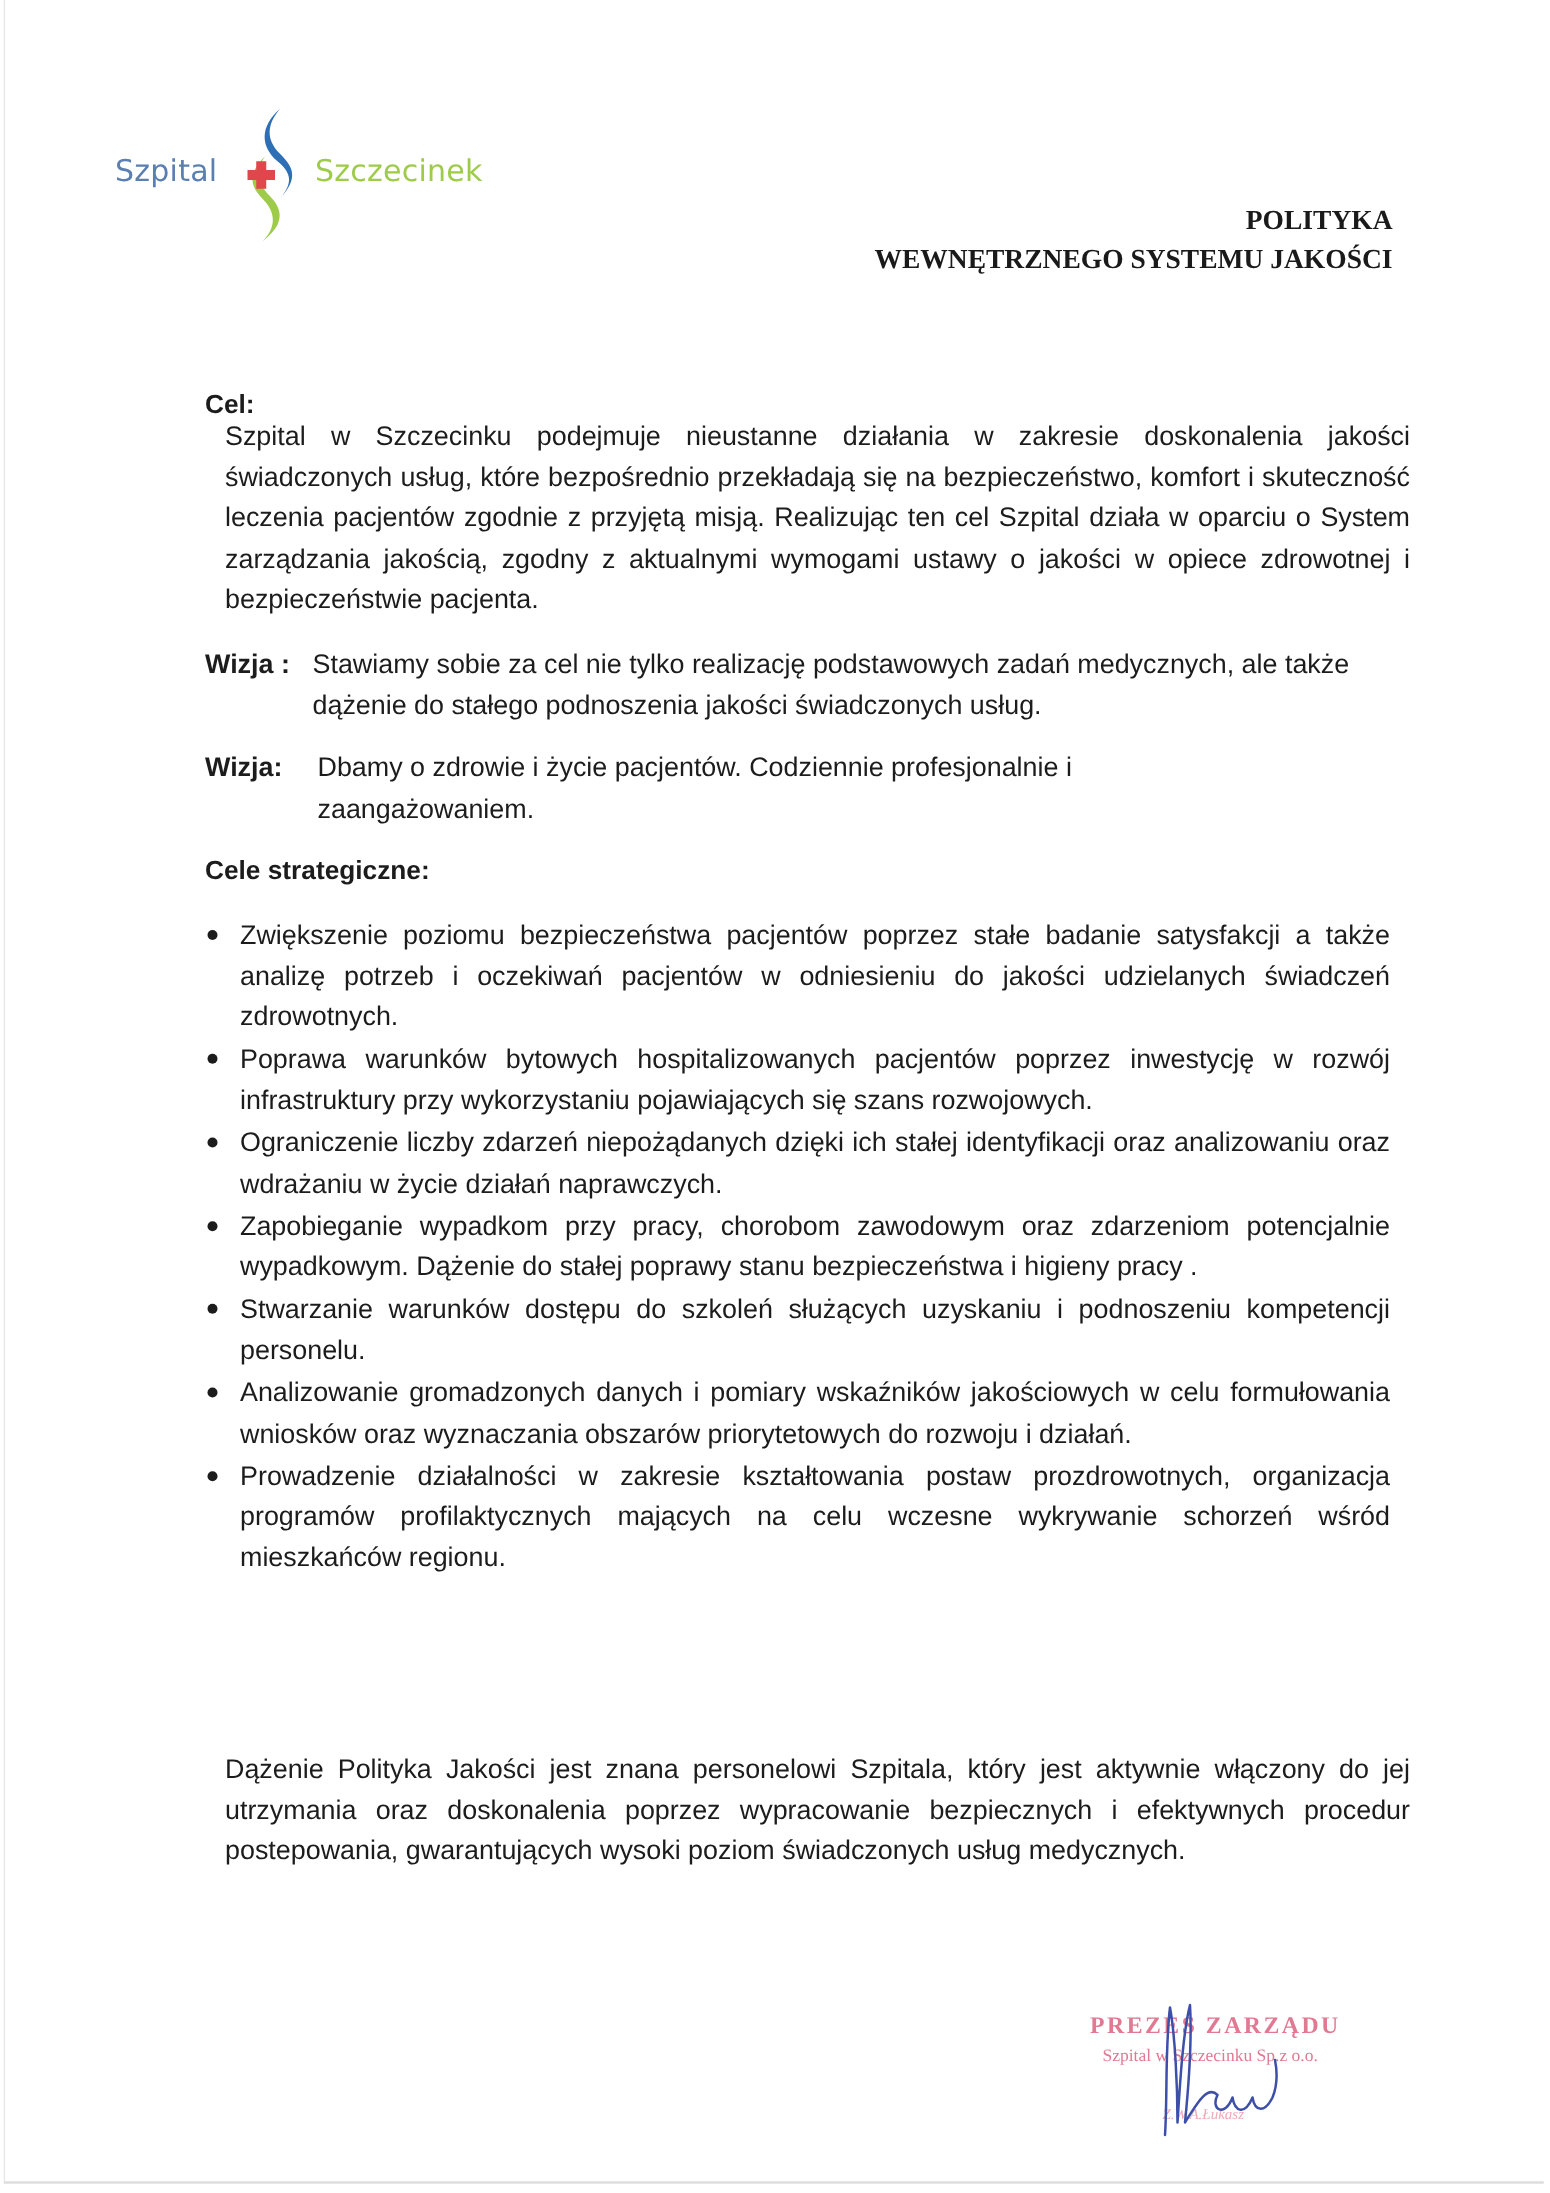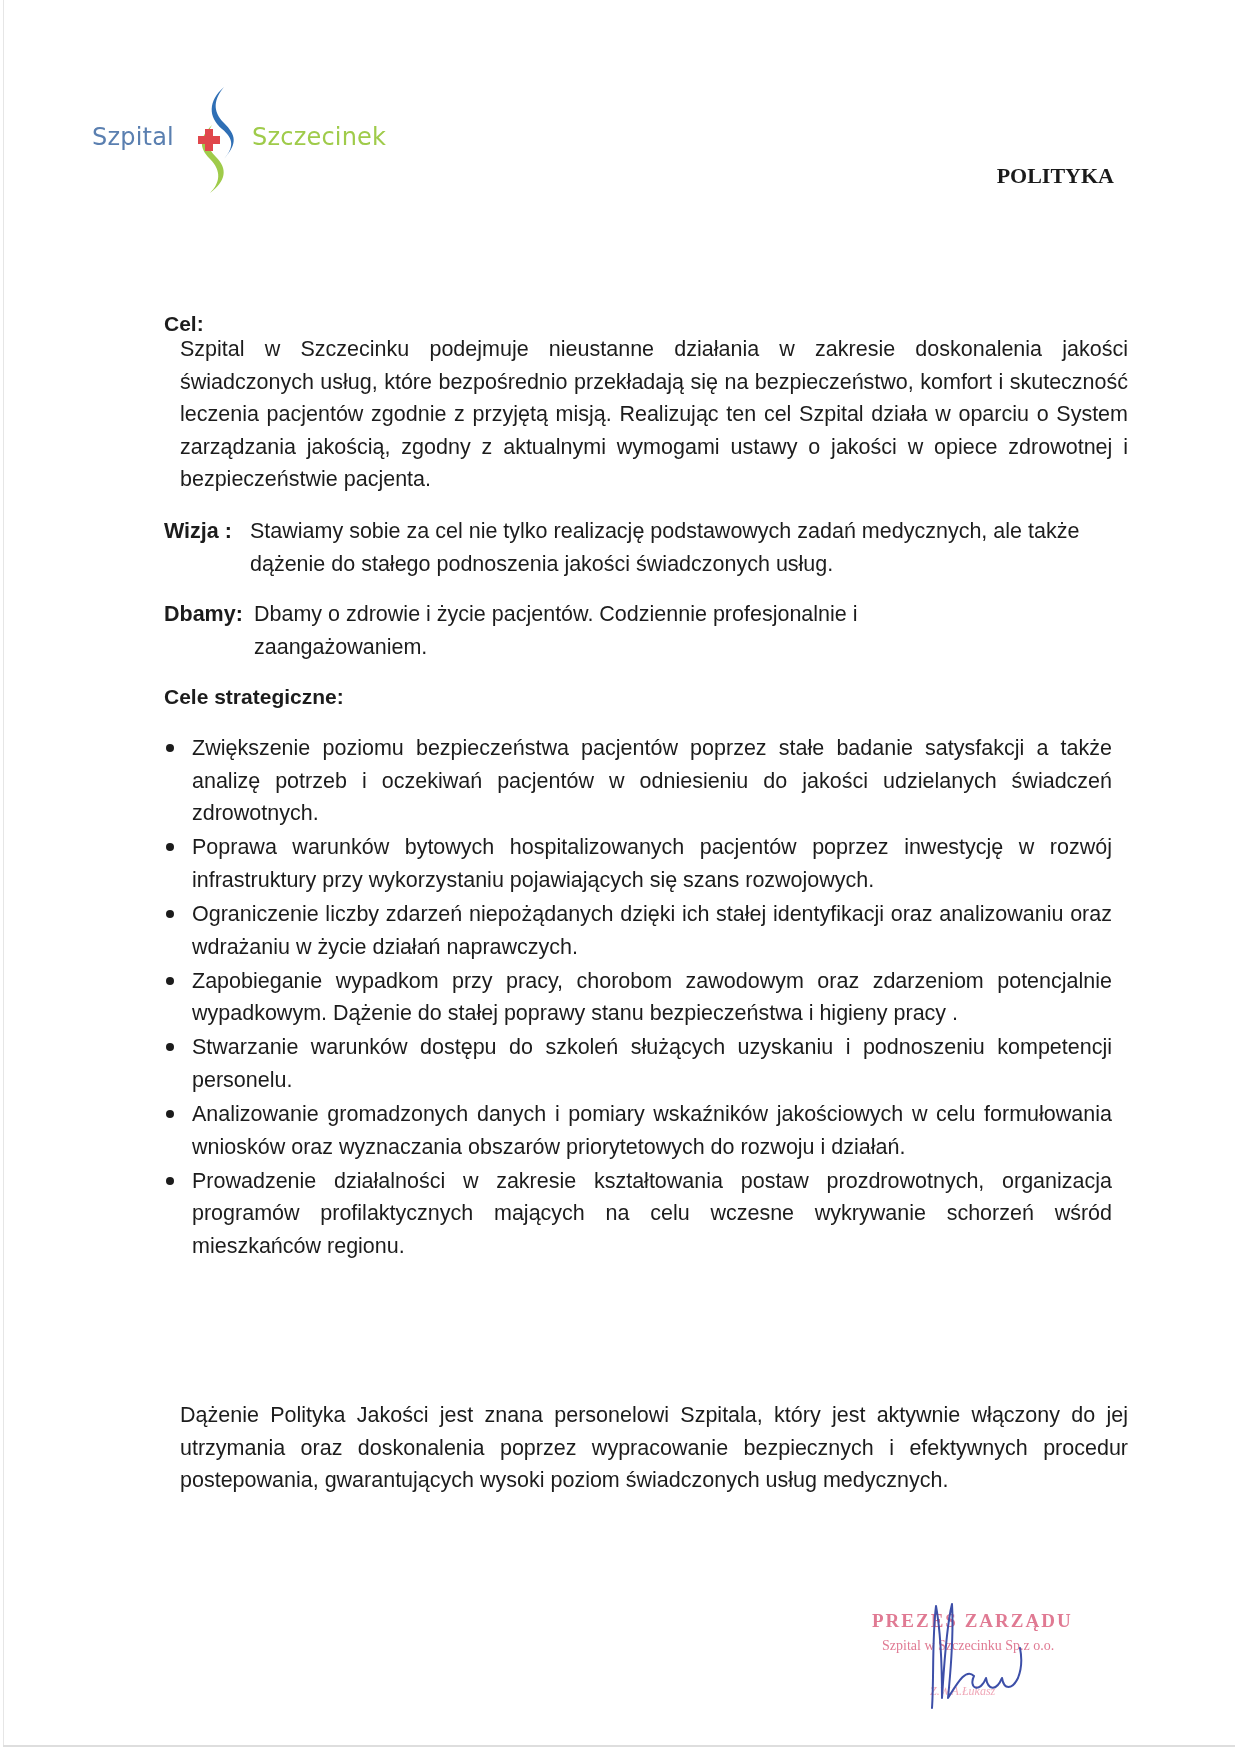--- a/index.html
+++ b/index.html
@@ -49,31 +49,32 @@
     <svg class="logo-mark" viewBox="0 0 70 110">
       <path d="M40 2 C30 14 28 26 40 38 C52 50 54 58 40 74 C50 62 50 54 38 44 C24 32 24 16 40 2 Z" fill="#2f6fb5"></path>
       <path d="M28 40 C16 52 14 62 26 74 C38 86 36 98 26 108 C42 96 44 84 32 72 C22 62 20 52 28 40 Z" fill="#9fcb4a"></path>
       <rect x="21" y="44" width="8" height="22" fill="#e0474c"></rect>
       <rect x="14" y="51" width="22" height="8" fill="#e0474c"></rect>
     </svg>
     <span class="logo-word-right">Szczecinek</span>
   </div>
 
   <div class="title title-1">POLITYKA</div>
+  <div class="title title-2">WEWNĘTRZNEGO SYSTEMU JAKOŚCI</div>
 
   <div class="h" style="top:284px;margin-top:28px;">Cel:</div>
   <div class="block body-text justify" style="top:333px;">Szpital w Szczecinku podejmuje nieustanne działania w zakresie doskonalenia jakości świadczonych usług, które bezpośrednio przekładają się na bezpieczeństwo, komfort i skuteczność leczenia pacjentów zgodnie z przyjętą misją. Realizując ten cel Szpital działa w oparciu o System zarządzania jakością, zgodny z aktualnymi wymogami ustawy o jakości w opiece zdrowotnej i bezpieczeństwie pacjenta.</div>
 
   <div class="labelled" style="top:515px;">
     <span class="lbl">Wizja :</span>
     <div class="txt">Stawiamy sobie za cel nie tylko realizację podstawowych zadań medycznych, ale także dążenie do stałego podnoszenia jakości świadczonych usług.</div>
   </div>
 
   <div class="labelled misja" style="top:598px;">
-    <span class="lbl">Dbamy:</span>
+    <span class="lbl">Wizja:</span>
     <div class="txt" style="width:700px;">Dbamy o zdrowie i życie pacjentów. Codziennie profesjonalnie i zaangażowaniem.</div>
   </div>
 
   <div class="h" style="top:685px;">Cele strategiczne:</div>
   <ul class="list body-text" style="top:732px;">
     <li><span class="bullet"></span><span>Zwiększenie poziomu bezpieczeństwa pacjentów poprzez stałe badanie satysfakcji a także analizę potrzeb i oczekiwań pacjentów w odniesieniu do jakości udzielanych świadczeń zdrowotnych.</span></li>
     <li><span class="bullet"></span><span>Poprawa warunków bytowych hospitalizowanych pacjentów poprzez inwestycję w rozwój infrastruktury przy wykorzystaniu pojawiających się szans rozwojowych.</span></li>
     <li><span class="bullet"></span><span>Ograniczenie liczby zdarzeń niepożądanych dzięki ich stałej identyfikacji oraz analizowaniu oraz wdrażaniu w życie działań naprawczych.</span></li>
     <li><span class="bullet"></span><span>Zapobieganie wypadkom przy pracy, chorobom zawodowym oraz zdarzeniom potencjalnie wypadkowym. Dążenie do stałej poprawy stanu bezpieczeństwa i higieny pracy .</span></li>
     <li><span class="bullet"></span><span>Stwarzanie warunków dostępu do szkoleń służących uzyskaniu i podnoszeniu kompetencji personelu.</span></li>

